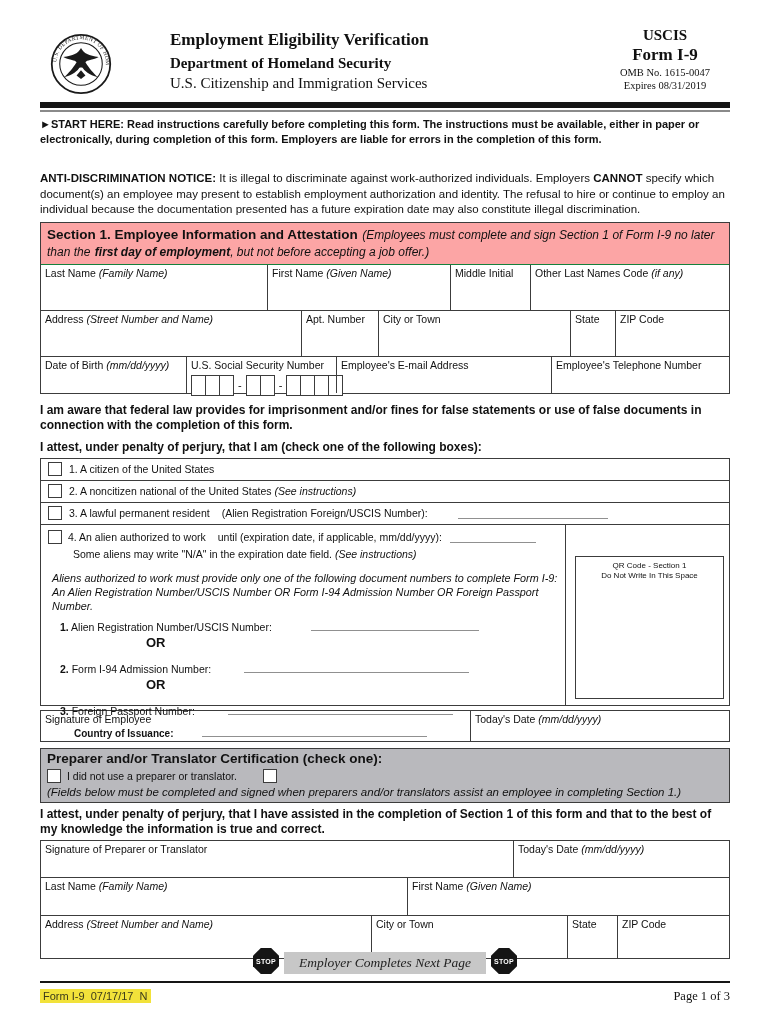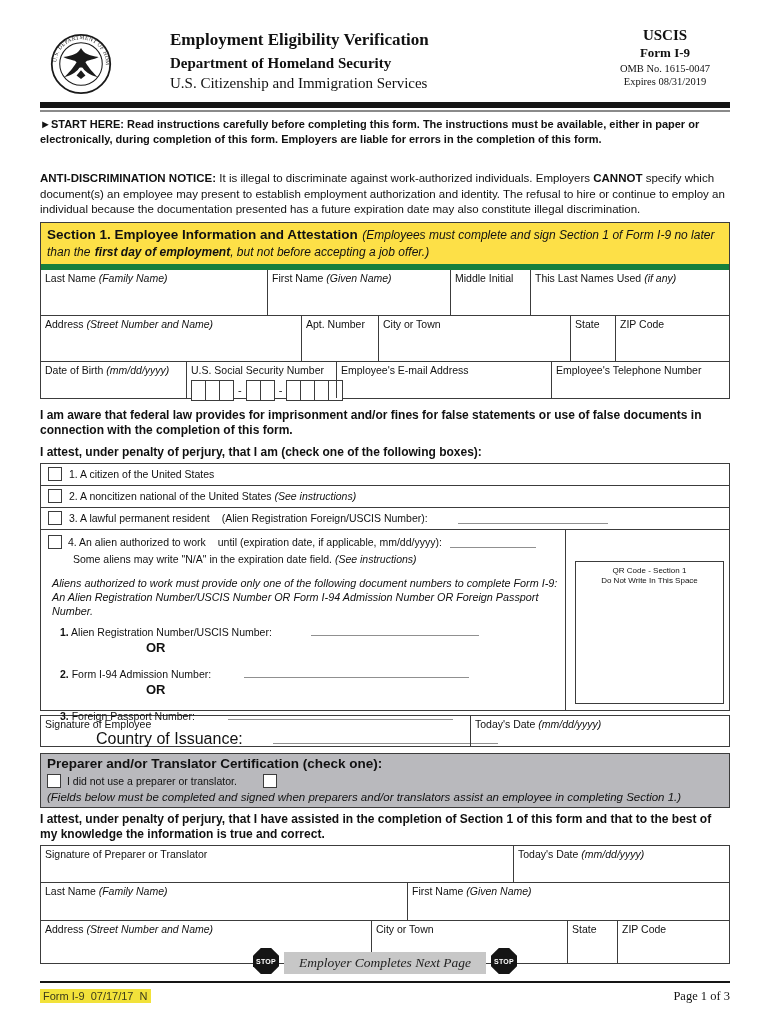--- a/index.html
+++ b/index.html
@@ -8,30 +8,30 @@
   .b{font-weight:bold;}
   .it{font-style:italic;}
   
   #seal{position:absolute;left:50px;top:33px;width:62px;height:62px;}
   #title-block{position:absolute;left:170px;top:30px;width:420px;text-align:left;}
   #title-block .t1{font-size:17px;font-weight:bold;}
   #title-block .t2{font-size:15px;font-weight:bold;margin-top:5px;}
   #title-block .t3{font-size:15px;margin-top:3px;}
   #uscis-block{position:absolute;left:598px;top:27px;width:134px;text-align:center;}
   #uscis-block .u1{font-size:15px;font-weight:bold;}
-  #uscis-block .u2{font-size:13px;font-weight:bold;margin-top:1px;}
+  #uscis-block .u2{font-size:17px;font-weight:bold;margin-top:1px;}
   #uscis-block .u3,#uscis-block .u4{font-size:10.5px;margin-top:2px;}
   #black-bar{position:absolute;left:40px;top:102px;width:690px;height:6px;background:#151515;}
   #gray-bar{position:absolute;left:40px;top:110px;width:690px;height:2px;background:#8a8a8a;}
   
   #content{position:absolute;left:40px;top:117px;width:690px;}
   #start-here{font-size:11px;font-weight:bold;line-height:15px;}
   #anti{font-size:11.5px;line-height:15.5px;margin-top:24px;}
   .boxed{border:1px solid #3c3c3c;margin-top:4px;}
-  .sec-head{background:#fde047;padding:3px 6px 4px 6px;border-bottom:6px solid #15803d;line-height:16px;}
+  .sec-head{background:#fca5a5;padding:3px 6px 4px 6px;border-bottom:1px solid #15803d;line-height:16px;}
   .sec-head .big{font-size:13.5px;font-weight:bold;}
   .sec-head .sub{font-size:12px;font-style:italic;}
   .row{display:flex;}
   .row + .row{border-top:1px solid #3c3c3c;}
   .cell{padding:2px 4px;font-size:10.5px;line-height:13px;box-sizing:border-box;}
   .cell + .cell{border-left:1px solid #3c3c3c;}
   .h46{height:45px;} .h36{height:36px;} .h31{height:30px;} .h38{height:37px;} .h42{height:42px;}
   .grow{flex:1 1 auto;}
   
   .ssn-strip{display:flex;align-items:center;margin-top:3px;}
@@ -50,21 +50,21 @@
   .opt4-left{width:524px;padding:5px 0 0 7px;box-sizing:border-box;}
   .opt4-right{flex:1 1 auto;border-left:1px solid #3c3c3c;position:relative;}
   .o4line1{display:flex;align-items:center;font-size:10.5px;}
   .o4line1 .cb{margin-right:6px;}
   .o4line1 .until{margin-left:12px;}
   .o4line2{font-size:10.5px;margin:4px 0 0 25px;}
   .alien-note{font-size:10.8px;font-style:italic;line-height:14px;margin:11px 0 0 4px;}
   .doc-line{font-size:10.5px;margin:11px 0 0 12px;}
   .doc-line.first{margin-top:6px;}
   .or-line{font-size:13px;font-weight:bold;margin:2px 0 0 98px;}
-  .country-line{font-size:16px;margin:8px 0 0 48px;}
+  .country-line{font-size:10px;margin:8px 0 0 26px;font-weight:bold;}
   #qr-box{position:absolute;left:9px;right:5px;top:31px;bottom:6px;border:1px solid #3c3c3c;text-align:center;font-size:8px;line-height:10px;padding-top:4px;}
   
   .prep-head{background:#b9b9bd;border:1px solid #3c3c3c;margin-top:6px;padding:2px 6px 4px 6px;}
   .prep-title{font-size:13.5px;font-weight:bold;}
   .prep-opts{display:flex;align-items:center;font-size:10.5px;margin-top:3px;}
   .prep-opts .cb{margin-right:6px;background:#fff;}
   .prep-opts .second{margin-left:26px;}
   .prep-note{font-size:11.5px;font-style:italic;margin-top:3px;}
   #prep-attest{font-size:12px;font-weight:bold;line-height:15px;margin-top:4px;}
   
@@ -133,21 +133,21 @@
         <span class="it">(Family Name)</span>
       </div>
       <div class="cell h46" style="width:183px">
         <span>First Name</span>
         <span class="it">(Given Name)</span>
       </div>
       <div class="cell h46" style="width:80px">
         <span>Middle Initial</span>
       </div>
       <div class="cell h46 grow">
-        <span>This Last Names Used</span>
+        <span>Other Last Names Code</span>
         <span class="it">(if any)</span>
       </div>
     </div>
     <div class="row">
       <div class="cell h46" style="width:260px">
         <span>Address</span>
         <span class="it">(Street Number and Name)</span>
       </div>
       <div class="cell h46" style="width:77px">
         <span>Apt. Number</span>

